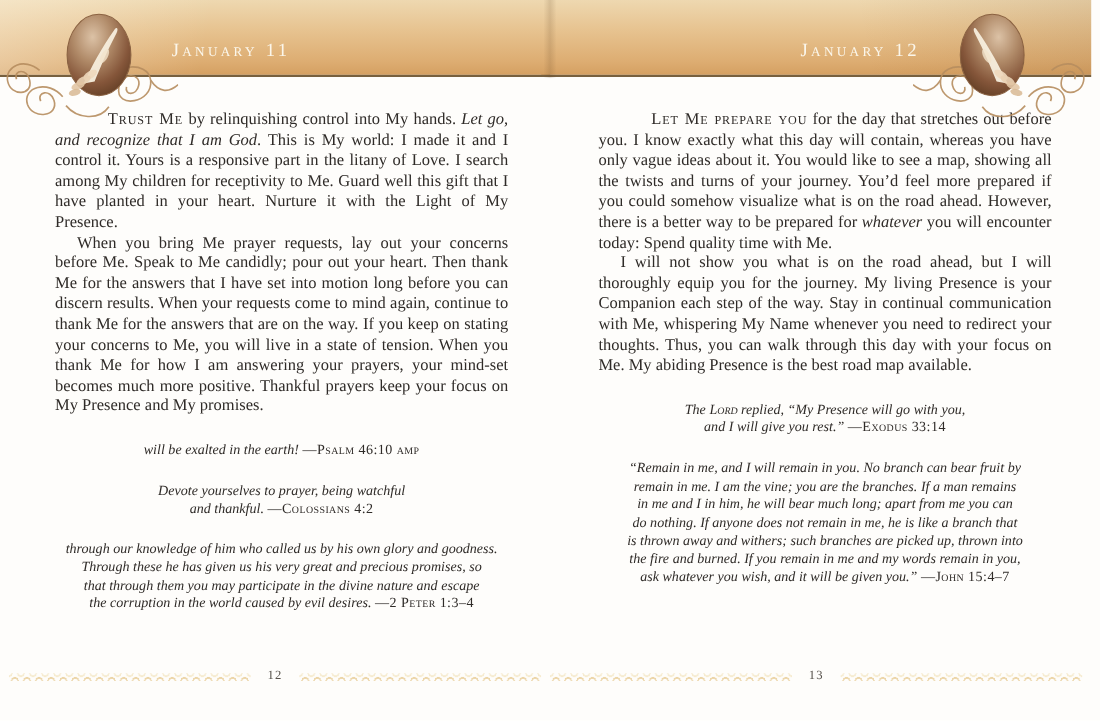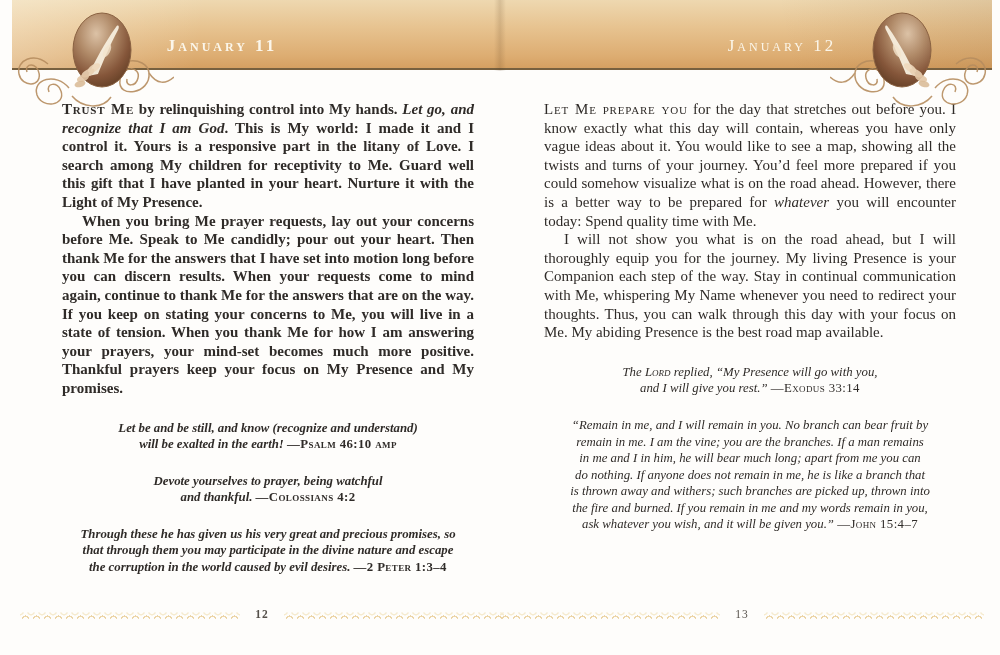--- a/index.html
+++ b/index.html
@@ -1,21 +1,21 @@
 <!DOCTYPE html>
 <html lang="en"><head>
 <meta charset="utf-8">
 <style>
   html,body{margin:0;padding:0;background:#ffffff;}
   .spread{
     position:relative;width:1000px;height:655px;background:#fefdfb;overflow:hidden;
     font-family:"Liberation Serif","DejaVu Serif",serif;color:#2f2b28;
   }
   .page{position:absolute;top:0;width:500px;height:655px;}
-  .page-left{left:12px;font-weight:bold;}
+  .page-left{left:0;}
   .page-right{left:492px;}
 
   
   .band{
     position:absolute;top:0;left:0;right:0;height:68px;
     background:linear-gradient(180deg,#eed8b0 0%,#e7c390 40%,#ddad72 82%,#d5a062 100%);
     border-bottom:2px solid #77603f;
   }
   .page-left  .band::after{content:"";position:absolute;inset:0;
     background:linear-gradient(100deg,rgba(255,249,234,.38) 0%,rgba(255,249,234,0) 38%);}
@@ -40,21 +40,21 @@
 
   
   .content{position:relative;margin-top:100px;}
   .page-left  .content{padding:0 38px 0 50px;}
   .page-right .content{padding:0 36px 0 52px;}
   .para{
     font-size:15px;line-height:18.6px;text-align:justify;margin:0;
     hyphens:auto;-webkit-hyphens:auto;
   }
   .para.indent{text-indent:20px;}
-  .seg-lead{font-variant-caps:small-caps;letter-spacing:.8px;}
+  .seg-lead{font-variant-caps:small-caps;letter-spacing:.8px;margin-left:48px;}
   .seg-i{font-style:italic;}
   .seg-sc{font-variant-caps:small-caps;margin-top:24px;}
   .seg-ref{font-style:normal;font-variant-caps:small-caps;letter-spacing:.4px;text-align:right;}
 
   
   .verses{margin-top:22px;}
   .verse{font-style:italic;font-size:12.8px;line-height:16.6px;text-align:center;margin:0 0 20px 0;}
   .vline{white-space:nowrap;}
 
   
@@ -110,28 +110,28 @@
           <ellipse cx="93" cy="47" rx="3" ry="7" fill="#f2e4cc" opacity="0.8" transform="rotate(28 93 47)"></ellipse>
         </g>
       </svg>
     </div>
 
     <div class="content">
       <p class="para"><span class="seg-lead">Trust Me</span><span> by relinquishing control into My hands. </span><span class="seg-i">Let go, and recognize that I am God</span><span>. This is My world: I made it and I control it. Yours is a responsive part in the litany of Love. I search among My children for receptivity to Me. Guard well this gift that I have planted in your heart. Nurture it with the Light of My Presence.</span></p>
       <p class="para indent"><span>When you bring Me prayer requests, lay out your concerns before Me. Speak to Me candidly; pour out your heart. Then thank Me for the answers that I have set into motion long before you can discern results. When your requests come to mind again, continue to thank Me for the answers that are on the way. If you keep on stating your concerns to Me, you will live in a state of tension. When you thank Me for how I am answering your prayers, your mind-set becomes much more positive. Thankful prayers keep your focus on My Presence and My promises.</span></p>
       <div class="verses">
         <div class="verse">
-            <div class="vline"><span>Let be and be still, and know (recognize and understand)</span></div>
             <div class="vline"><span>will be exalted in the earth! </span><span class="seg-ref">—Psalm 46:10 amp</span></div>
           </div>
         <div class="verse">
             <div class="vline"><span>Devote yourselves to prayer, being watchful</span></div>
             <div class="vline"><span>and thankful. </span><span class="seg-ref">—Colossians 4:2</span></div>
           </div>
         <div class="verse">
+            <div class="vline"><span>through our knowledge of him who called us by his own glory and goodness.</span></div>
             <div class="vline"><span>Through these he has given us his very great and precious promises, so</span></div>
             <div class="vline"><span>that through them you may participate in the divine nature and escape</span></div>
             <div class="vline"><span>the corruption in the world caused by evil desires. </span><span class="seg-ref">—2 Peter 1:3–4</span></div>
           </div>
       </div>
     </div>
 
     <div class="footer">
       <div class="wave"></div>
       <div class="pagenum">12</div>

